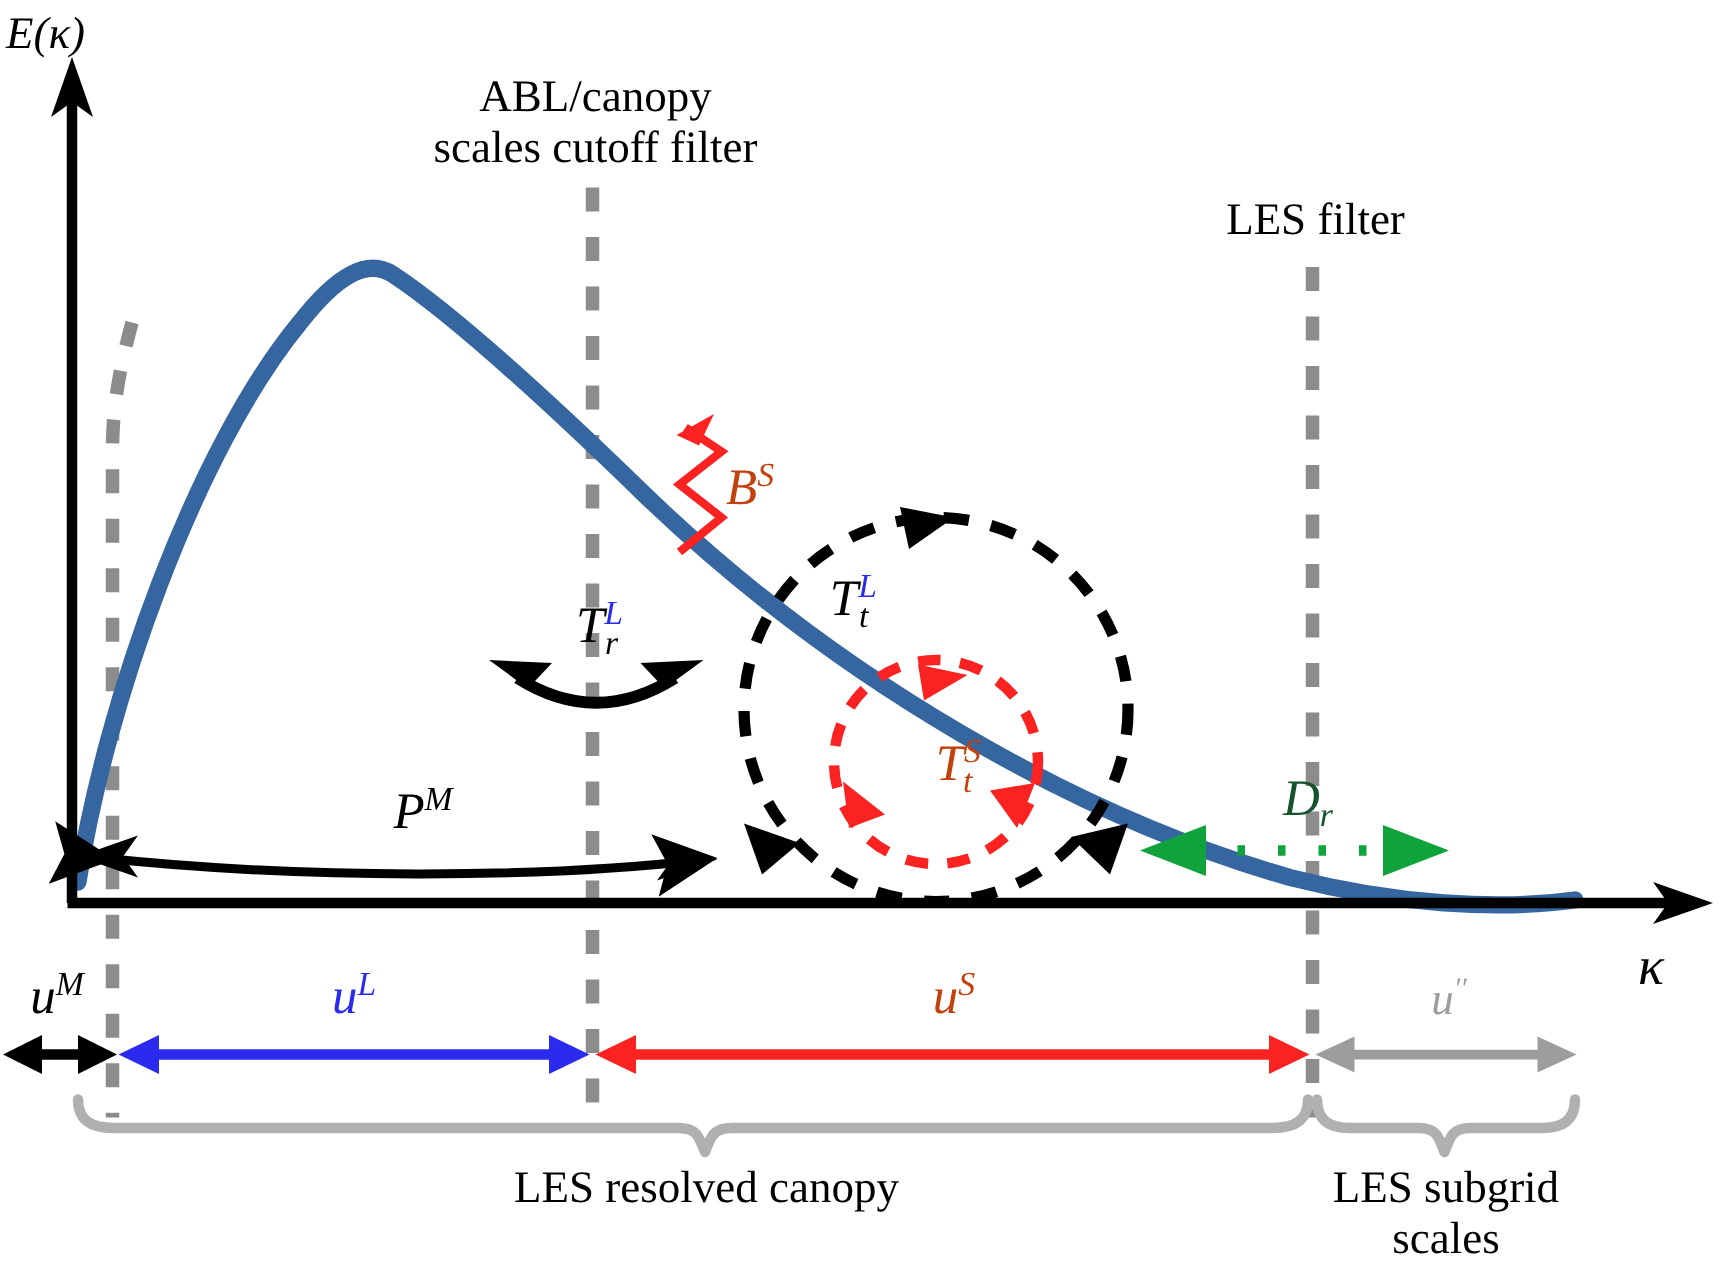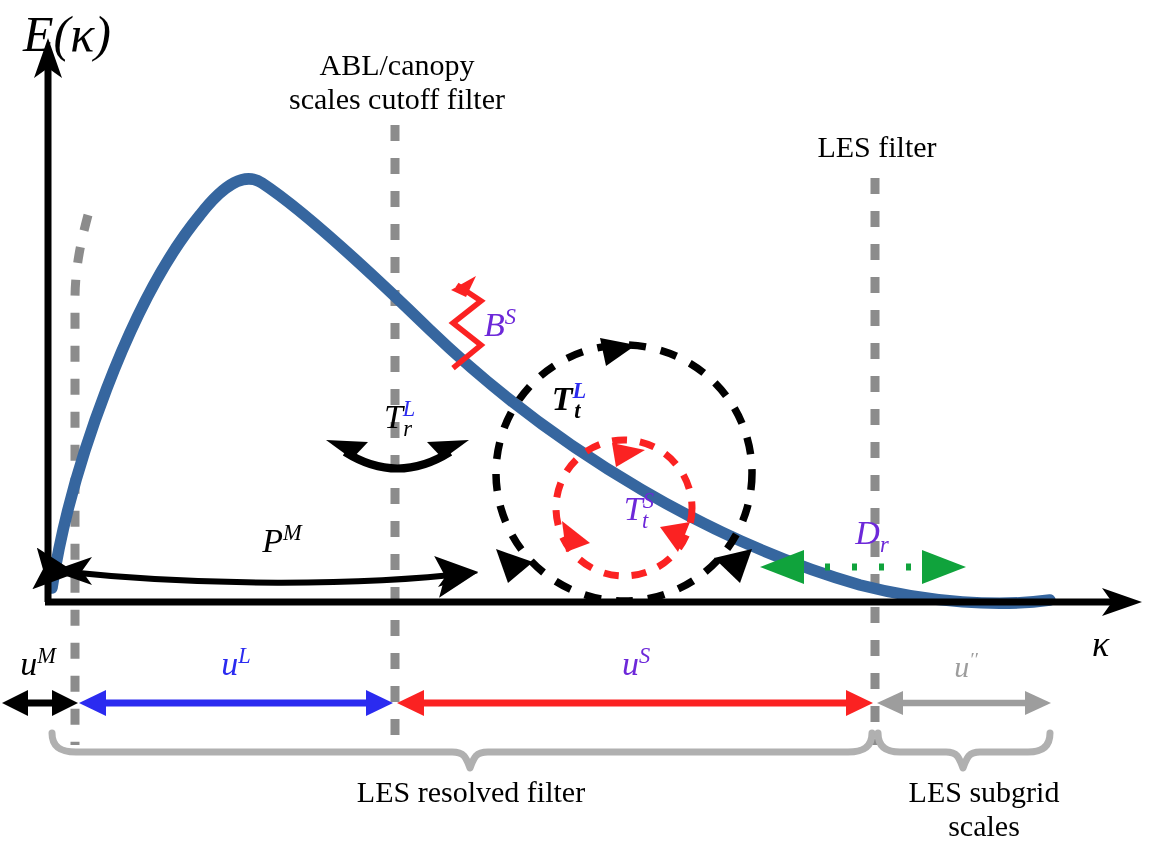--- a/index.html
+++ b/index.html
@@ -38,22 +38,22 @@
     vertical-align: super;
     font-style: italic;
   }
   .math .sub {
     font-size: 0.66em;
     vertical-align: sub;
     font-style: italic;
   }
   .ctr { transform: translateX(-50%); text-align: center; }
   .blue-txt { color: #2b2bf0; }
-  .red-txt  { color: #6d28d9; }
-  .green-txt{ color: #6d28d9; }
+  .red-txt  { color: #c2410c; }
+  .green-txt{ color: #14532d; }
   .gray-txt { color: #9d9d9d; }
 </style>
 </head>
 <body>
 
 <div id="diagram-root">
 
   <svg class="layer" viewBox="0 0 1150 851">
     <defs>
       <marker id="ah-black" markerWidth="7" markerHeight="7" refX="5.6" refY="3.5" orient="auto">
@@ -168,21 +168,21 @@
     </g>
     <g>
       <path d="M878,733
                C 878,748 888,752 900,752
                L 946,752 C 957,752 959,757 963,768
                C 967,757 969,752 980,752
                L 1028,752 C 1040,752 1050,748 1050,733" fill="none" stroke="#b0b0b0" stroke-width="7" stroke-linecap="round" stroke-linejoin="round"></path>
     </g>
   </svg>
 
-  <div class="lbl math" style="left:23px; top:6px; font-size:50px;">E(κ)</div>
+  <div class="lbl math" style="left:4px; top:6px; font-size:30px;">E(κ)</div>
 
   <div class="lbl math" style="left:1092px; top:624px; font-size:36px;">κ</div>
 
   <div class="lbl plain" style="left:58px; top:138px;">
   </div>
 
   <div class="lbl plain ctr" style="left:877px; top:130px;">
     <div>LES filter</div>
   </div>
 
@@ -192,21 +192,21 @@
   </div>
 
   <div class="lbl math ctr red-txt" style="left:500px; top:304px;">
     <span>B</span><span class="sup">S</span>
   </div>
 
   <div class="lbl math ctr" style="left:398px; top:396px;">
     <span>T</span><span class="sup blue-txt">L</span><span class="sub" style="margin-left:-12px;">r</span>
   </div>
 
-  <div class="lbl math ctr" style="left:566px; top:378px;font-weight:bold;">
+  <div class="lbl math ctr" style="left:566px; top:378px;">
     <span>T</span><span class="sup blue-txt">L</span><span class="sub" style="margin-left:-12px;">t</span>
   </div>
 
   <div class="lbl math ctr red-txt" style="left:636px; top:488px;">
     <span>T</span><span class="sup">S</span><span class="sub" style="margin-left:-12px;">t</span>
   </div>
 
   <div class="lbl math ctr" style="left:282px; top:520px;text-align:center;">
     <span>P</span><span class="sup">M</span>
   </div>
@@ -225,21 +225,21 @@
 
   <div class="lbl math ctr red-txt" style="left:636px; top:643px;">
     <span>u</span><span class="sup">S</span>
   </div>
 
   <div class="lbl math ctr gray-txt" style="left:966px; top:648px; font-size:30px;">
     <span>u</span><span class="sup">′′</span>
   </div>
 
   <div class="lbl plain ctr" style="left:471px; top:775px;">
-    <div>LES resolved filter</div>
-  </div>
-
-  <div class="lbl plain ctr" style="left:984px; top:775px;">
+    <div>LES resolved canopy</div>
+  </div>
+
+  <div class="lbl plain ctr" style="left:964px; top:775px;">
     <div>LES subgrid</div>
     <div>scales</div>
   </div>
 
 </div>
 
 </body></html>

